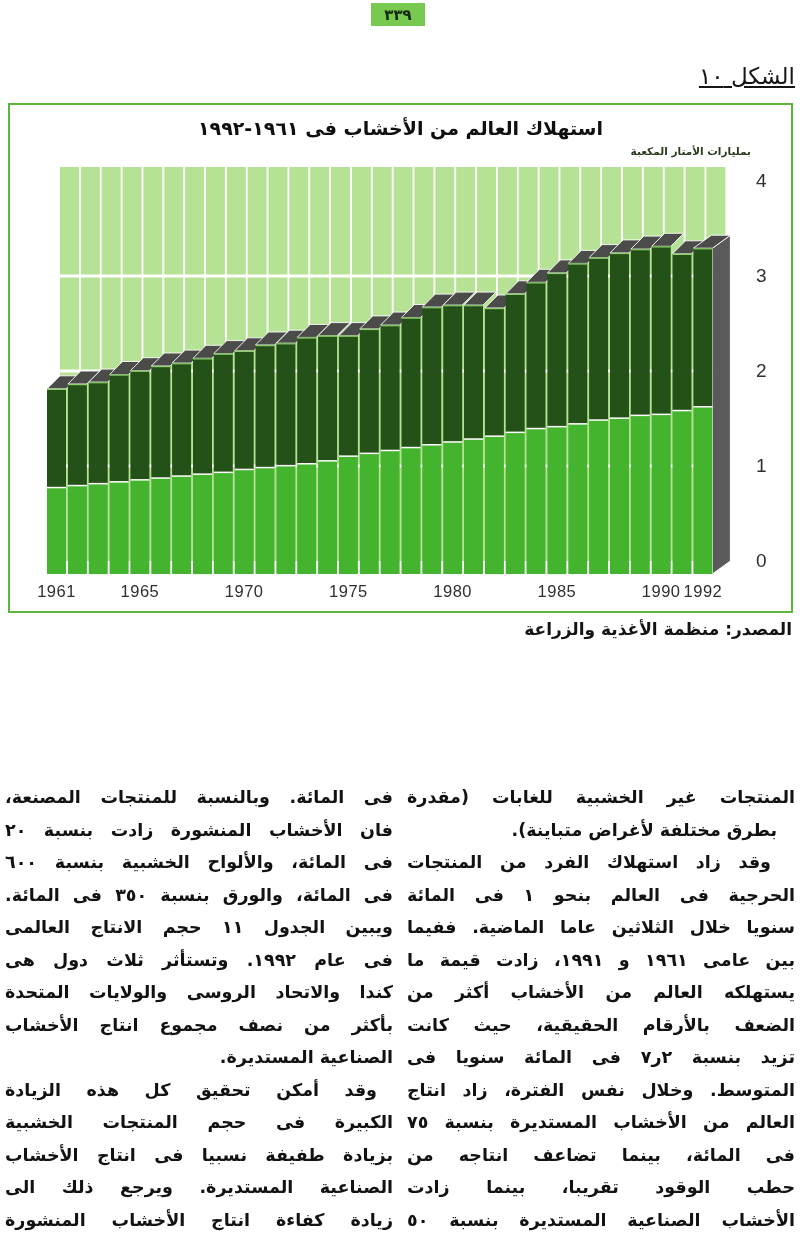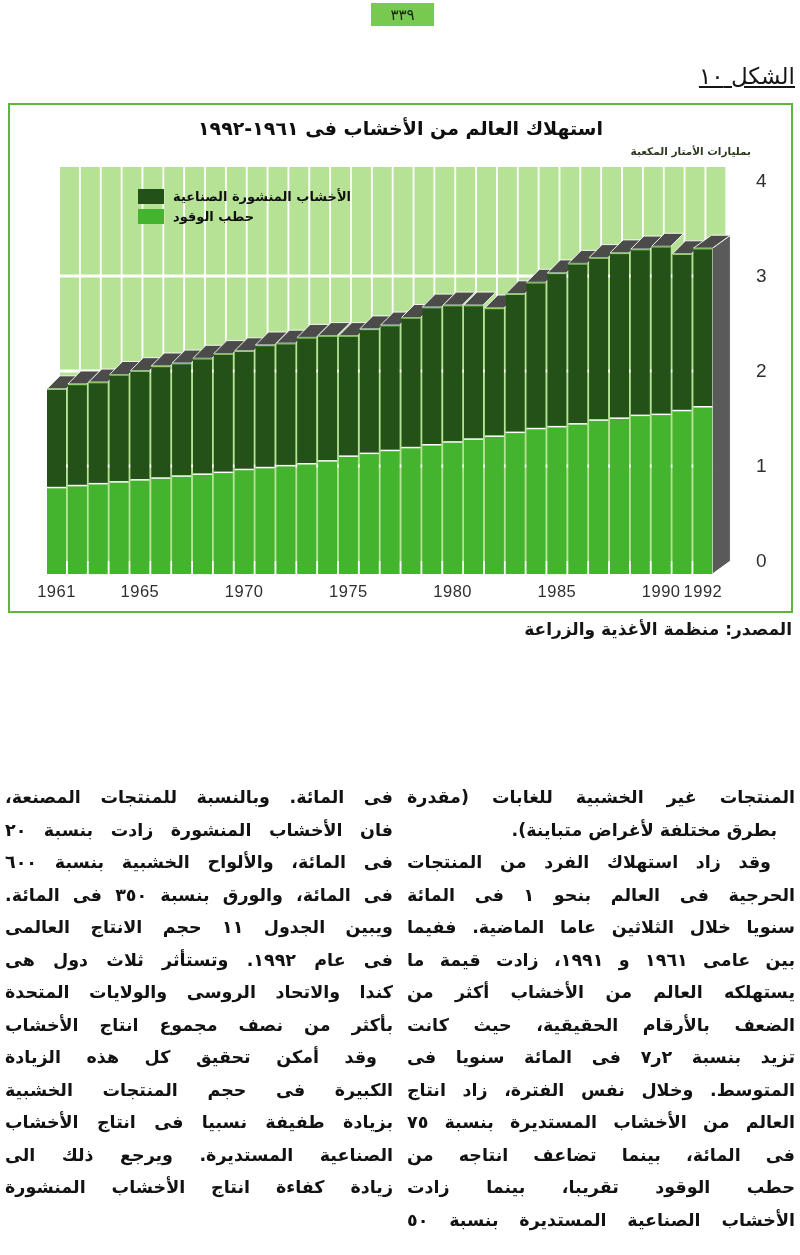--- a/index.html
+++ b/index.html
@@ -1,23 +1,23 @@
 <!DOCTYPE html>
 <html lang="ar"><head>
 <meta charset="utf-8">
 <style>
   html,body{margin:0;padding:0;}
   body{
     width:800px;height:1255px;position:relative;background:#ffffff;
     font-family:"DejaVu Sans",sans-serif;overflow:hidden;
   }
   .badge{
-    position:absolute;left:371px;top:3px;width:63px;height:23px;
+    position:absolute;left:371px;top:3px;width:54px;height:23px;
     display:flex;align-items:center;justify-content:center;
-    font-size:15px;font-weight:normal;color:#15280c;
+    font-size:15px;font-weight:bold;color:#15280c;
   }
   .figure-label{
     position:absolute;right:5px;top:63px;font-size:23px;color:#161616;
     direction:rtl;letter-spacing:0.5px;text-decoration:underline;
   }
   .chart-box{
     position:absolute;left:8px;top:103px;width:781px;height:506px;
     border:2px solid #5cb53c;background:#fff;
   }
   .chart-title{
@@ -260,30 +260,20 @@
       <text x="129.9" y="492" text-anchor="middle" font-size="16.5" letter-spacing="0.5" fill="#2f2f2f" font-family="&quot;Liberation Sans&quot;,sans-serif">1965</text>
       <text x="234.2" y="492" text-anchor="middle" font-size="16.5" letter-spacing="0.5" fill="#2f2f2f" font-family="&quot;Liberation Sans&quot;,sans-serif">1970</text>
       <text x="338.4" y="492" text-anchor="middle" font-size="16.5" letter-spacing="0.5" fill="#2f2f2f" font-family="&quot;Liberation Sans&quot;,sans-serif">1975</text>
       <text x="442.7" y="492" text-anchor="middle" font-size="16.5" letter-spacing="0.5" fill="#2f2f2f" font-family="&quot;Liberation Sans&quot;,sans-serif">1980</text>
       <text x="546.9" y="492" text-anchor="middle" font-size="16.5" letter-spacing="0.5" fill="#2f2f2f" font-family="&quot;Liberation Sans&quot;,sans-serif">1985</text>
       <text x="651.2" y="492" text-anchor="middle" font-size="16.5" letter-spacing="0.5" fill="#2f2f2f" font-family="&quot;Liberation Sans&quot;,sans-serif">1990</text>
       <text x="692.9" y="492" text-anchor="middle" font-size="16.5" letter-spacing="0.5" fill="#2f2f2f" font-family="&quot;Liberation Sans&quot;,sans-serif">1992</text>
     </svg>
   <div class="chart-title">استهلاك العالم من الأخشاب فى ١٩٦١-١٩٩٢</div>
   <div class="unit-label">بمليارات الأمتار المكعبة</div>
-  <div class="legend">
-    <div class="legend-row">
-      <span class="legend-swatch" style="background: rgb(36, 81, 23);"></span>
-      <span class="legend-text">الأخشاب المنشورة الصناعية</span>
-    </div>
-    <div class="legend-row">
-      <span class="legend-swatch" style="background: rgb(68, 179, 46);"></span>
-      <span class="legend-text">حطب الوقود</span>
-    </div>
-  </div>
 </div>
 
 <div class="source-line">المصدر: منظمة الأغذية والزراعة</div>
 
 <div class="col" id="col-right">
     <div class="line">المنتجات غير الخشبية للغابات (مقدرة</div>
     <div class="line end" style="padding-right: 18px;">بطرق مختلفة لأغراض متباينة).</div>
     <div class="line" style="padding-right: 24px;">وقد زاد استهلاك الفرد من المنتجات</div>
     <div class="line">الحرجية فى العالم بنحو ١ فى المائة</div>
     <div class="line">سنويا خلال الثلاثين عاما الماضية. ففيما</div>
@@ -299,18 +289,19 @@
   </div>
 <div class="col" id="col-left">
     <div class="line">فى المائة. وبالنسبة للمنتجات المصنعة،</div>
     <div class="line">فان الأخشاب المنشورة زادت بنسبة ٢٠</div>
     <div class="line">فى المائة، والألواح الخشبية بنسبة ٦٠٠</div>
     <div class="line">فى المائة، والورق بنسبة ٣٥٠ فى المائة.</div>
     <div class="line">ويبين الجدول ١١ حجم الانتاج العالمى</div>
     <div class="line">فى عام ١٩٩٢. وتستأثر ثلاث دول هى</div>
     <div class="line">كندا والاتحاد الروسى والولايات المتحدة</div>
     <div class="line">بأكثر من نصف مجموع انتاج الأخشاب</div>
+    <div class="line end">الصناعية المستديرة.</div>
     <div class="line" style="padding-right: 16px;">وقد أمكن تحقيق كل هذه الزيادة</div>
     <div class="line">الكبيرة فى حجم المنتجات الخشبية</div>
     <div class="line">بزيادة طفيفة نسبيا فى انتاج الأخشاب</div>
     <div class="line">الصناعية المستديرة. ويرجع ذلك الى</div>
     <div class="line">زيادة كفاءة انتاج الأخشاب المنشورة</div>
   </div>
 
 </body></html>

